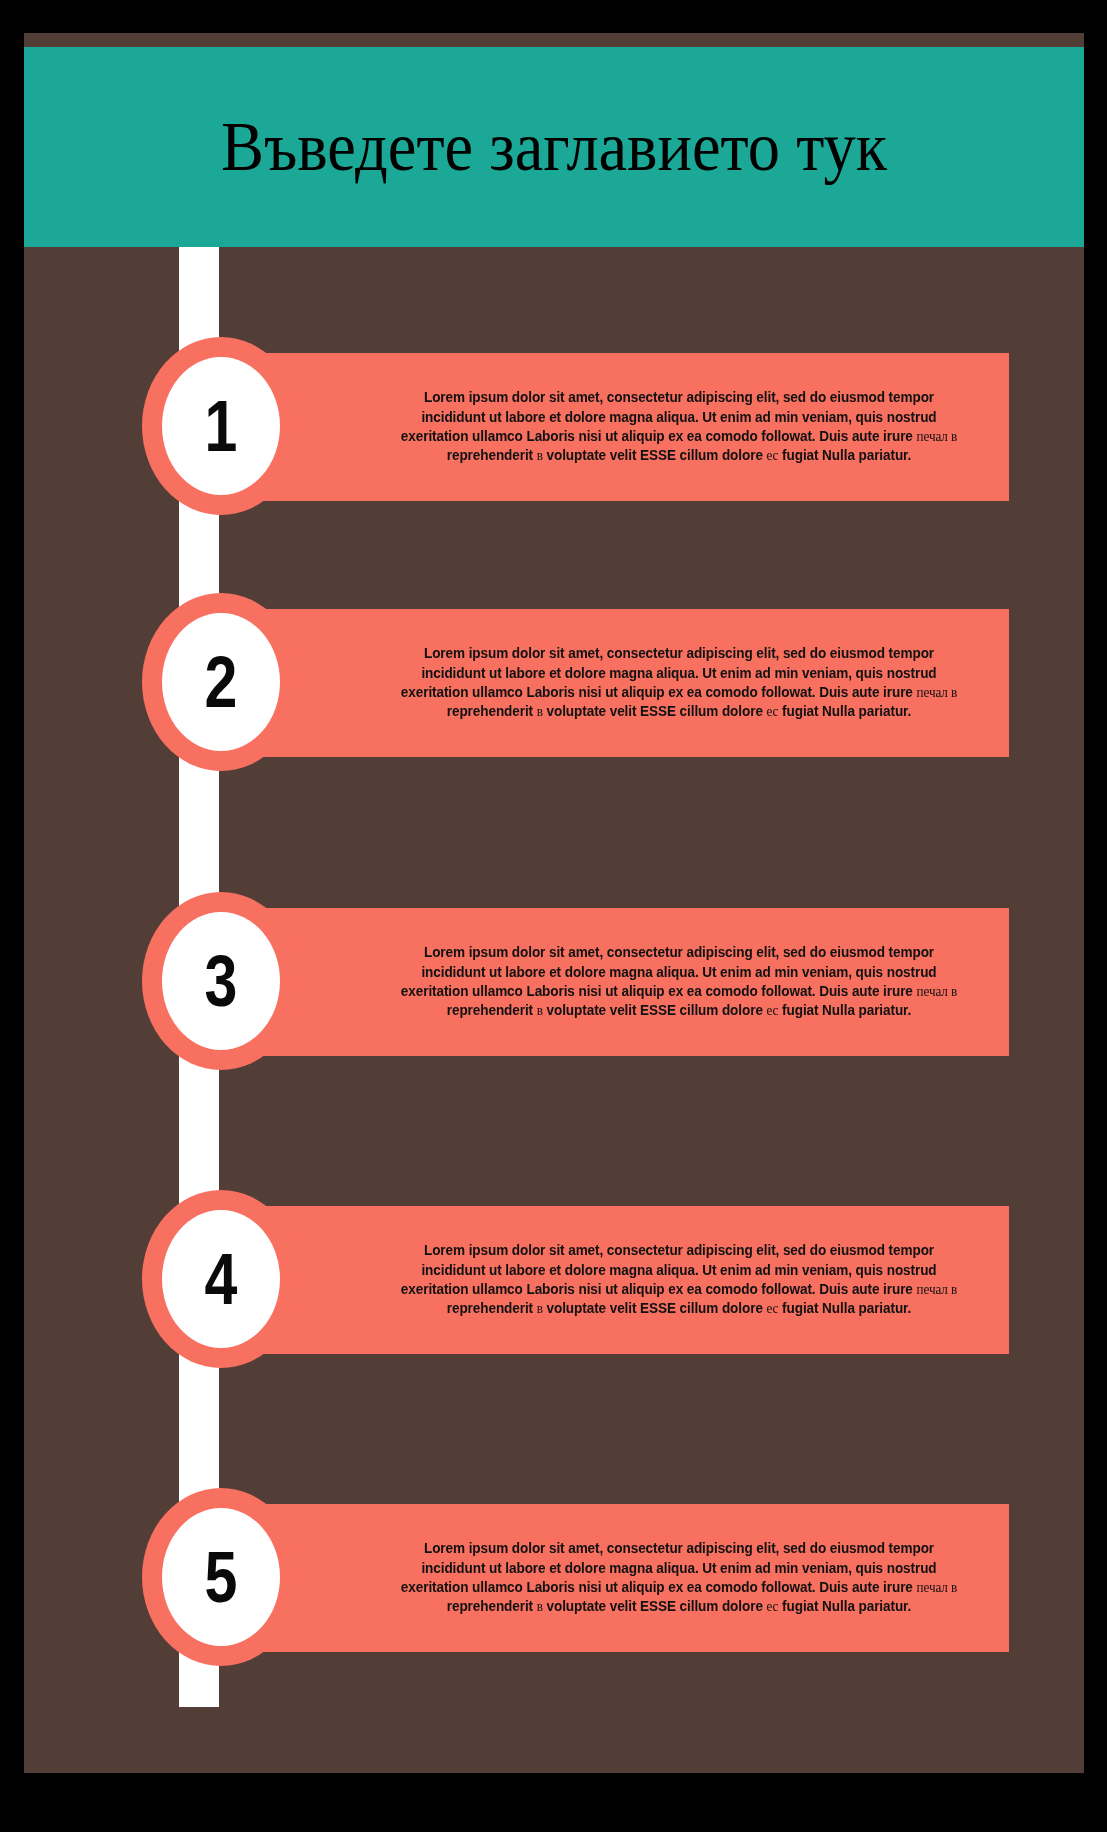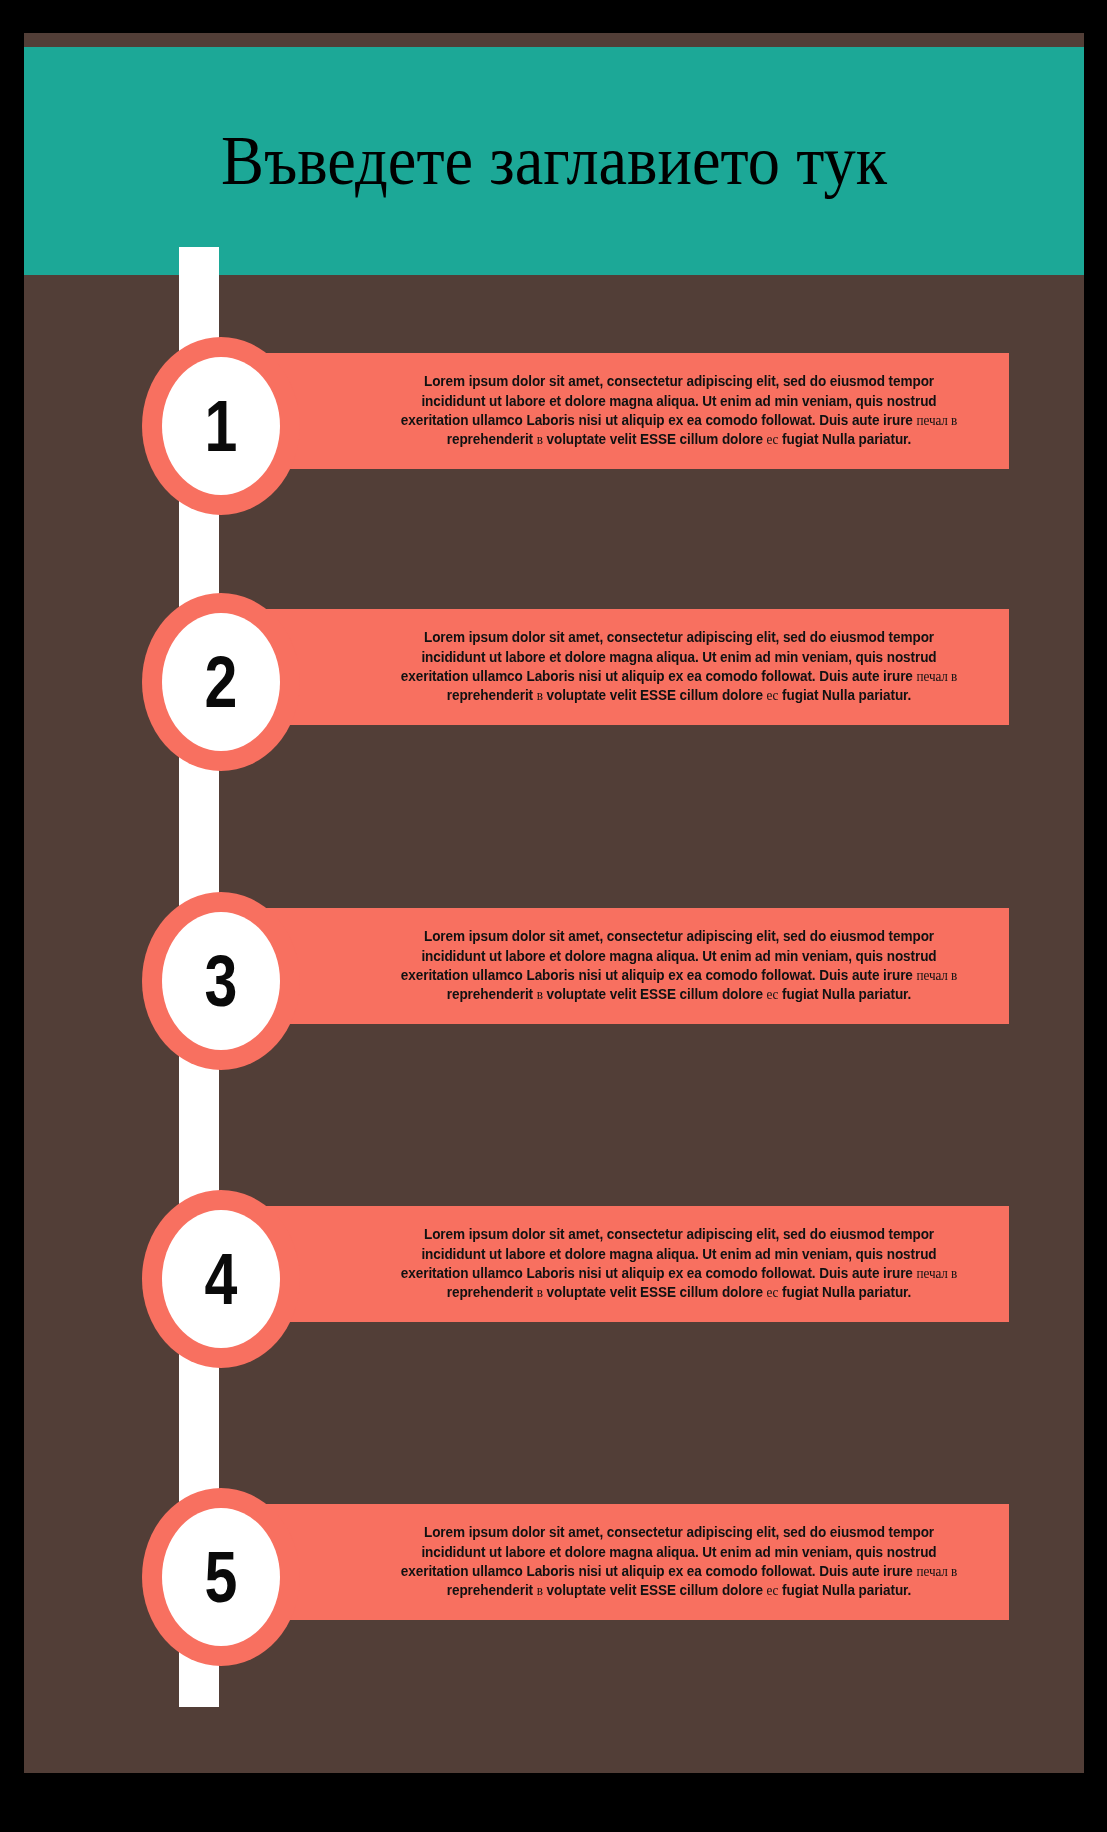--- a/index.html
+++ b/index.html
@@ -27,21 +27,21 @@
     background: #523E37;
     overflow: hidden;
   }
 
   
   #title-band {
     position: absolute;
     left: 0;
     top: 14px;
     width: 1060px;
-    height: 228px;
+    height: 200px;
     background: #1CA897;
     display: flex;
     align-items: center;
     justify-content: center;
     box-sizing: border-box;
     padding: 0 60px;
   }
 
   #title-text {
     font-family: "Liberation Serif", serif;
@@ -71,21 +71,21 @@
     left: 0;
     width: 1060px;
     height: 145px;
   }
 
   .row-bar {
     position: absolute;
     left: 175px;
     top: 0;
     width: 810px;
-    height: 116px;
+    height: 148px;
     background: #F87060;
     box-sizing: border-box;
     display: flex;
     align-items: center;
     justify-content: flex-end;
   }
 
   .row-text {
     font-family: "Liberation Sans Narrow", "Liberation Sans", sans-serif;
     font-weight: bold;

